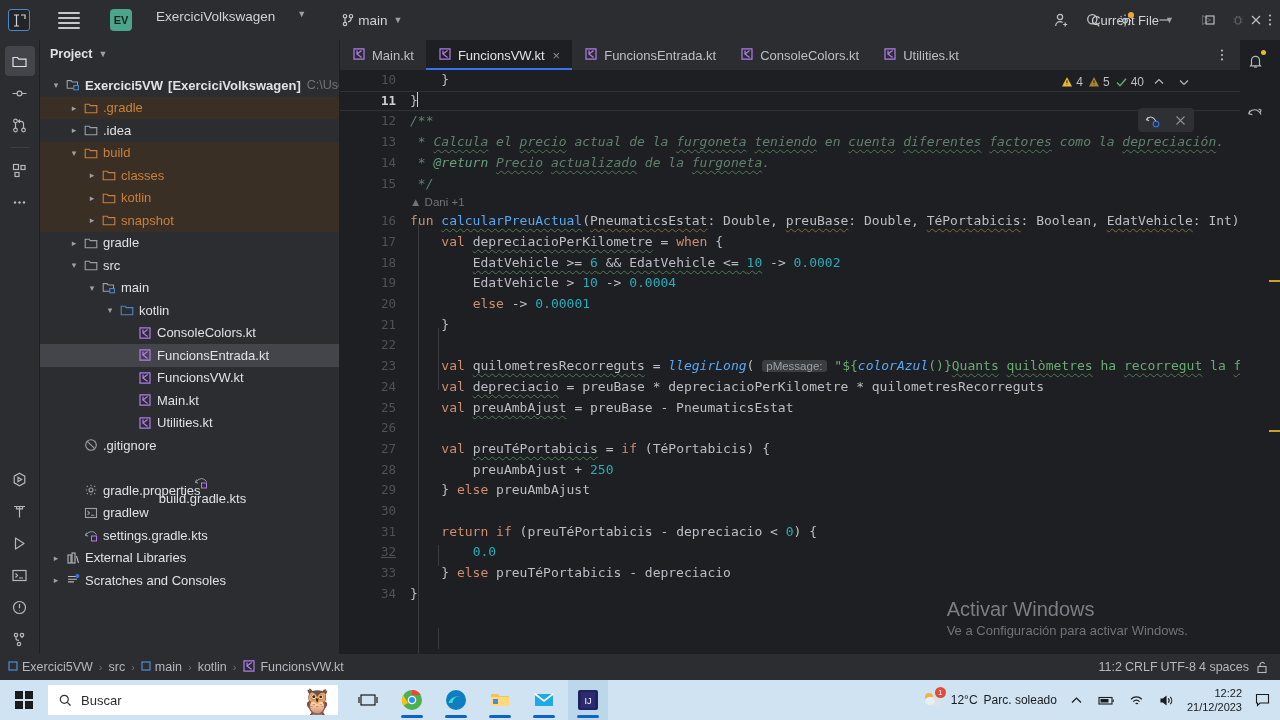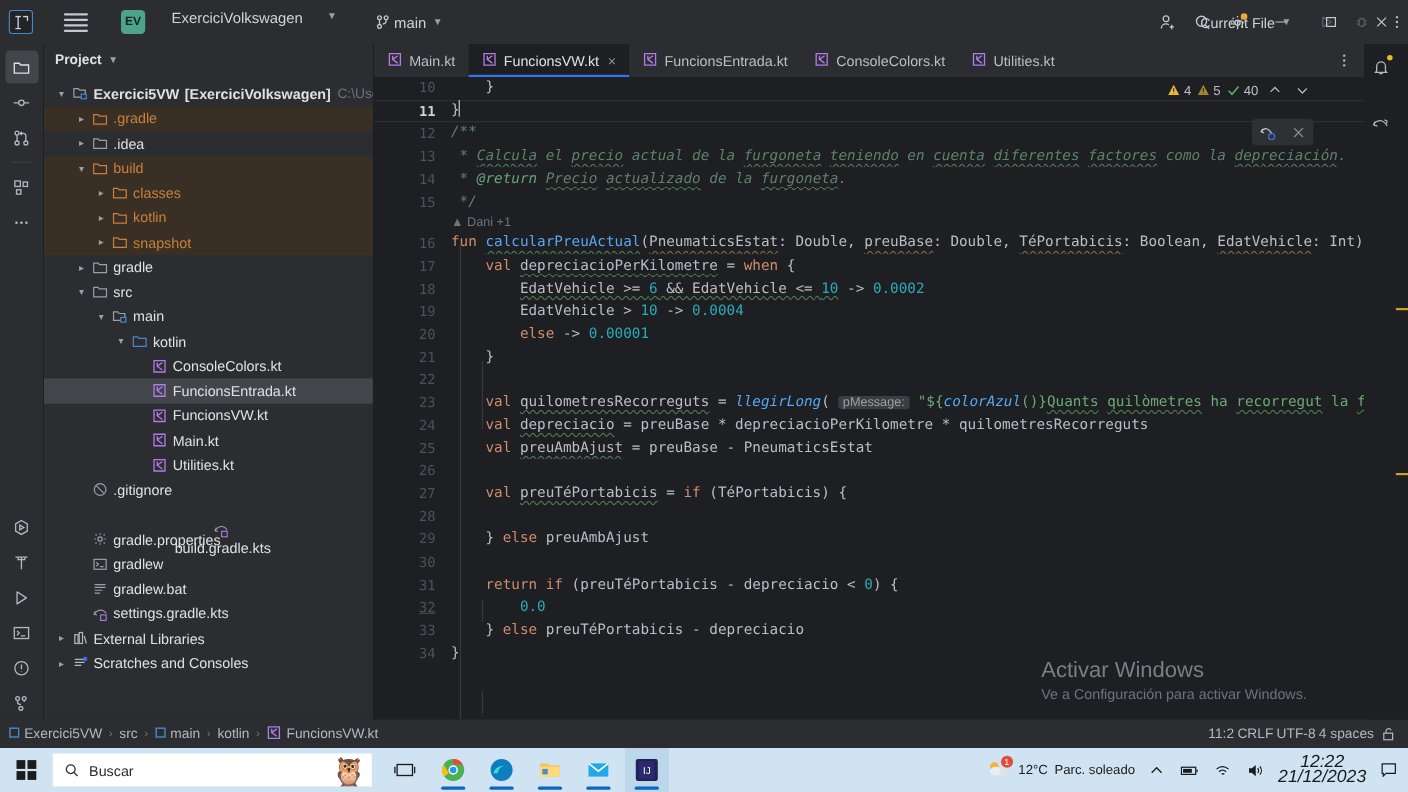--- a/index.html
+++ b/index.html
@@ -185,21 +185,21 @@
   .owl { position:absolute; right:4px; bottom:-3px; font-size:26px; }
   .tb-icons { display:flex; align-items:center; gap:4px; margin-left:10px; }
   .tb-icon { width:40px; height:40px; display:flex; align-items:center; justify-content:center;
              position:relative; }
   .tb-icon.act:after { content:""; position:absolute; bottom:2px; left:9px; width:22px; height:3px;
                        background:#0a66c2; border-radius:2px; }
   .tb-icon.cur { background:#bcd6ea; }
   .tray { margin-left:auto; display:flex; align-items:center; gap:10px; padding-right:8px;
           color:#1b1b1b; font-size:12px; }
   .tray .weather { display:flex; align-items:center; gap:6px; }
-  .clock { text-align:center; line-height:14px; font-size:16px;font-style:italic; }
+  .clock { text-align:right; line-height:14px; font-size:11px; }
 </style>
 </head>
 <body>
 
 <div id="ide">
 
   <div id="titlebar">
     <div class="tb-left">
       <div class="ij-logo">
         <svg width="13" height="13" viewBox="0 0 13 13">
@@ -562,29 +562,20 @@
           </div>
           <div class="row" style="padding-left: 26px;">
             <span class="arrow"></span>
             <span class="ico">
               <svg width="14" height="14" viewBox="0 0 14 14" fill="none" stroke="#9aa0a6" stroke-width="1.1">
                 <rect x="1.5" y="2.5" width="11" height="9"></rect>
                 <path d="M3.6 5.2l1.8 1.8-1.8 1.8M7 9.2h3.2"></path>
               </svg>
             </span>
             <span class="lbl" style="color:#dfe1e5">gradlew</span>
-          </div>
-          <div class="row" style="padding-left: 26px;">
-            <span class="arrow"></span>
-            <span class="ico">
-              <svg width="14" height="14" viewBox="0 0 14 14" stroke="#9aa0a6" stroke-width="1.1">
-                <path d="M2 3.4h10M2 6h10M2 8.6h7M2 11.2h5"></path>
-              </svg>
-            </span>
-            <span class="lbl" style="color:#dfe1e5">gradlew.bat</span>
           </div>
           <div class="row" style="padding-left: 26px;">
             <span class="arrow"></span>
             <span class="ico">
               <svg width="14" height="14" viewBox="0 0 14 14" fill="none" stroke="#9aa0a6" stroke-width="1">
                 <path d="M1.5 7.5c2-3 5-4.5 8-3.5 1.3.5 2.3 1.6 3 2.8"></path>
                 <path d="M2.6 4.6L1.5 7.3l2.6.8"></path>
                 <rect x="7.5" y="8" width="5" height="5" fill="#2b2d30" stroke="#b07ce8"></rect>
               </svg>
             </span>
@@ -704,20 +695,21 @@
             <div class="cline" style="position: absolute; top: 182.6px; left: 2px; right: 0px;">        <span class="pln sq">EdatVehicle &gt;= </span><span class="num sq">6</span><span class="pln sq"> &amp;&amp; EdatVehicle &lt;= </span><span class="num sq">10</span><span class="pln"> -&gt; </span><span class="num">0.0002</span></div>
             <div class="cline" style="position: absolute; top: 203.3px; left: 2px; right: 0px;">        <span class="pln">EdatVehicle &gt; </span><span class="num">10</span><span class="pln"> -&gt; </span><span class="num">0.0004</span></div>
             <div class="cline" style="position: absolute; top: 224px; left: 2px; right: 0px;">        <span class="kw">else</span><span class="pln"> -&gt; </span><span class="num">0.00001</span></div>
             <div class="cline" style="position: absolute; top: 244.7px; left: 2px; right: 0px;">    <span class="pln">}</span></div>
             <div class="cline" style="position: absolute; top: 265.4px; left: 2px; right: 0px;"></div>
             <div class="cline" style="position: absolute; top: 286.1px; left: 2px; right: 0px;">    <span class="kw">val</span> <span class="pln sq">quilometresRecorreguts</span> <span class="pln">= </span><span class="fn ital">llegirLong</span><span class="pln">( </span><span class="inlay">pMessage:</span> <span class="str">"${</span><span class="fn ital">colorAzul</span><span class="str">()}</span><span class="str sq">Quants</span><span class="str"> </span><span class="str sq">quilòmetres</span><span class="str"> ha </span><span class="str sq">recorregut</span><span class="str"> la </span><span class="str sq">furgo</span></div>
             <div class="cline" style="position: absolute; top: 306.8px; left: 2px; right: 0px;">    <span class="kw">val</span> <span class="pln sq">depreciacio</span> <span class="pln">= preuBase * depreciacioPerKilometre * quilometresRecorreguts</span></div>
             <div class="cline" style="position: absolute; top: 327.5px; left: 2px; right: 0px;">    <span class="kw">val</span> <span class="pln sq">preuAmbAjust</span> <span class="pln">= preuBase - PneumaticsEstat</span></div>
             <div class="cline" style="position: absolute; top: 348.2px; left: 2px; right: 0px;"></div>
             <div class="cline" style="position: absolute; top: 368.9px; left: 2px; right: 0px;">    <span class="kw">val</span> <span class="pln sq">preuTéPortabicis</span> <span class="pln">= </span><span class="kw">if</span><span class="pln"> (TéPortabicis) {</span></div>
+            <div class="cline" style="position: absolute; top: 389.6px; left: 2px; right: 0px;">        <span class="pln">preuAmbAjust + </span><span class="num">250</span></div>
             <div class="cline" style="position: absolute; top: 410.3px; left: 2px; right: 0px;">    <span class="pln">} </span><span class="kw">else</span><span class="pln"> preuAmbAjust</span></div>
             <div class="cline" style="position: absolute; top: 431px; left: 2px; right: 0px;"></div>
             <div class="cline" style="position: absolute; top: 451.7px; left: 2px; right: 0px;">    <span class="kw">return</span> <span class="kw">if</span><span class="pln"> (preuTéPortabicis - depreciacio &lt; </span><span class="num">0</span><span class="pln">) {</span></div>
             <div class="cline" style="position: absolute; top: 472.4px; left: 2px; right: 0px;">        <span class="num">0.0</span></div>
             <div class="cline" style="position: absolute; top: 493.1px; left: 2px; right: 0px;">    <span class="pln">} </span><span class="kw">else</span><span class="pln"> preuTéPortabicis - depreciacio</span></div>
             <div class="cline" style="position: absolute; top: 513.8px; left: 2px; right: 0px;"><span class="pln">}</span></div>
             <div class="indent-guide" style="top: 258px; height: 62px; left: 30px;"></div>
             <div class="indent-guide" style="top: 475px; height: 21px; left: 30px;"></div>
             <div class="indent-guide" style="top: 558px; height: 21px; left: 30px;"></div>
             <div class="indent-guide" style="top: 152px; height: 432px; left: 10px;"></div>

